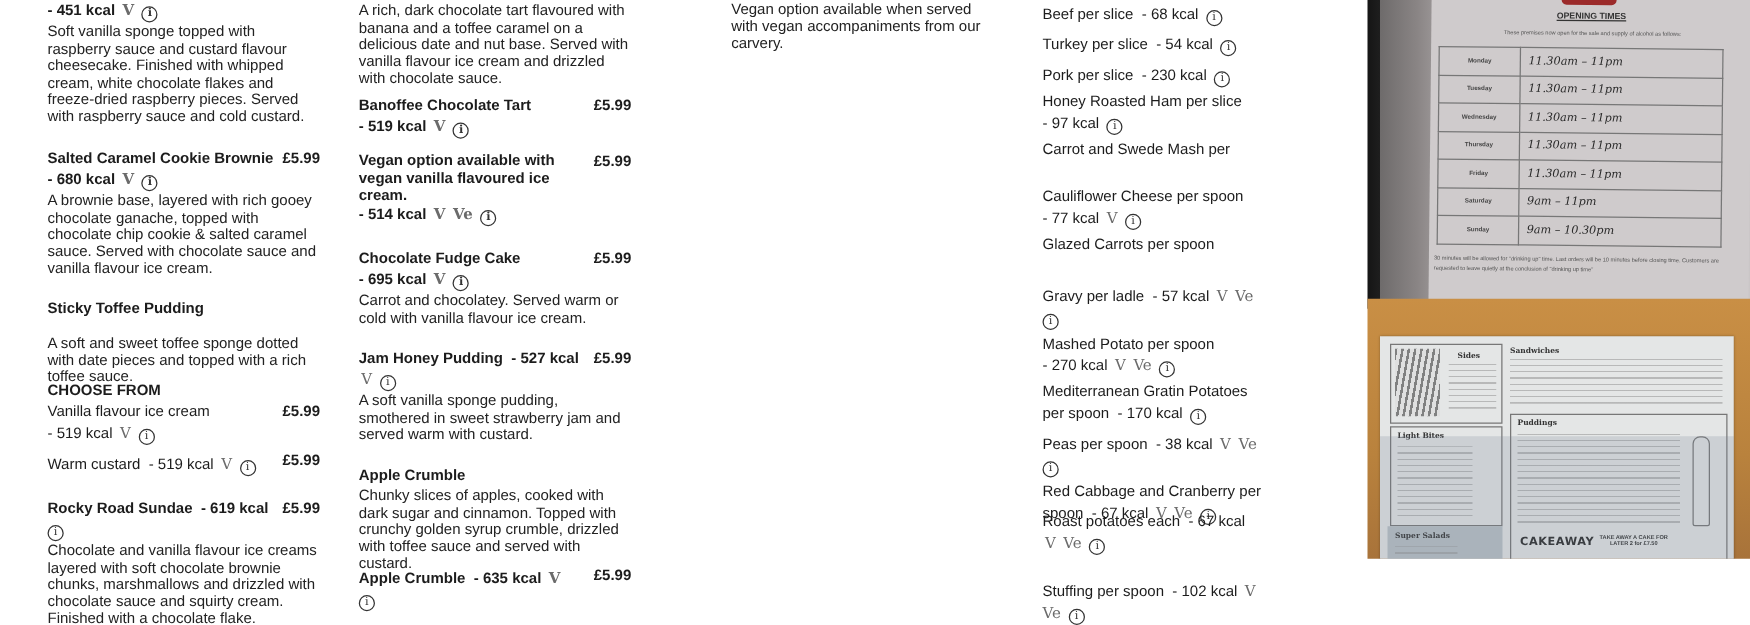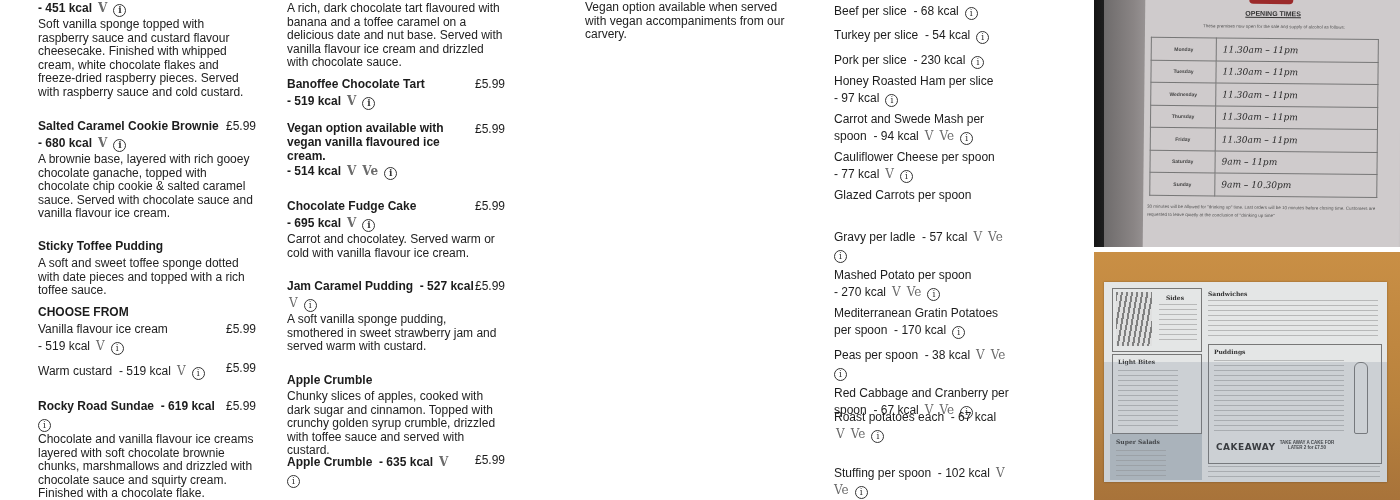--- a/index.html
+++ b/index.html
@@ -9,21 +9,21 @@
     position:relative;
   }
   .col { position:absolute; top:0; }
   .c1 { left:38px; width:218px; }
   .c2 { left:287px; width:218px; }
   .c3 { left:585px; width:220px; }
   .c4 { left:834px; width:175px; }
   .item { position:absolute; left:0; right:0; }
   .name { font-weight:bold; font-size:12px; line-height:17px; }
   .plain { font-size:12px; line-height:17px; }
-  .price { position:absolute; right:0; font-weight:normal; font-size:12px; line-height:17px; }
+  .price { position:absolute; right:0; font-weight:bold; font-size:12px; line-height:17px; }
   .desc { font-size:12px; line-height:13.5px; color:#222; }
   .dg { font-family:"DejaVu Serif", "Liberation Serif", serif; color:#6b6b6b; font-size:12px; margin-left:6px; }
   .info {
     display:inline-block; width:11px; height:11px; border:1px solid #333; border-radius:50%;
     font-size:9px; line-height:11px; text-align:center; margin-left:6px; vertical-align:-1px;
     font-family:"DejaVu Serif", serif; color:#333; cursor:pointer;
   }
   .info.nomargin { margin-left:0; }
   .side { position:absolute; left:0; right:0; font-size:12px; line-height:17px; }
   
@@ -37,21 +37,21 @@
     background:#cfcbcc; transform:rotate(0.6deg);
   }
   .sign-title { position:absolute; left:0; right:0; top:16px; text-align:center; font-size:7px; font-weight:bold; text-decoration:underline; color:#333; }
   .sign-sub { position:absolute; left:12px; right:10px; top:30px; font-size:4.5px; color:#555; text-align:center; }
   .sign-table { position:absolute; left:6px; top:44px; width:228px; border-collapse:collapse; }
   .sign-table td { border:1px solid #777; height:19.5px; font-size:5px; color:#444; }
   .sign-table td.day { width:62px; text-align:center; font-weight:bold; }
   .sign-table td.hrs { font-family:"DejaVu Serif", serif; font-size:9px; color:#2a2a2a; padding-left:6px; font-style:italic; }
   .sign-foot { position:absolute; left:4px; right:8px; top:210px; font-size:4.5px; line-height:8px; color:#555; }
   .photo2 {
-    position:absolute; left:1094px; top:252px; width:306px; height:248px;
+    position:absolute; left:1094px; top:239px; width:306px; height:208px;
     background:linear-gradient(180deg,#c98f45,#b9823d 60%,#a8733a);
     overflow:hidden;
   }
   .mat {
     position:absolute; left:10px; top:30px; width:283px; height:200px; background:#e4e6e6;
     box-shadow:0 0 2px rgba(0,0,0,.3);
   }
   .mat .shadow { position:absolute; left:0; top:80px; width:283px; height:120px; background:rgba(120,130,150,.22); }
   .mat .box { position:absolute; border:1px solid #777; }
   .mat .lbl { position:absolute; font-family:"DejaVu Serif", serif; font-weight:bold; font-size:6px; color:#333; }
@@ -69,21 +69,21 @@
 
   <div class="item" style="top:118px">
     <span class="price">£5.99</span>
     <div class="name">Salted Caramel Cookie Brownie</div>
     <div class="name"><span>- 680 kcal</span><span class="dg">V</span><span class="info">i</span></div>
     <div class="desc" style="margin-top:1px">A brownie base, layered with rich gooey chocolate ganache, topped with chocolate chip cookie &amp; salted caramel sauce. Served with chocolate sauce and vanilla flavour ice cream.</div>
   </div>
 
   <div class="item" style="top:238px">
     <div class="name">Sticky Toffee Pudding</div>
-    <div class="desc" style="margin-top:2px">A soft and sweet toffee sponge dotted with date pieces and topped with a rich toffee sauce.</div>
+    <div class="desc" style="margin-top:13px">A soft and sweet toffee sponge dotted with date pieces and topped with a rich toffee sauce.</div>
   </div>
 
   <div class="item" style="top:304px">
     <div class="name">CHOOSE FROM</div>
   </div>
 
   <div class="item" style="top:321px">
     <span class="price">£5.99</span>
     <div class="plain">Vanilla flavour ice cream</div>
     <div class="plain"><span>- 519 kcal</span><span class="dg">V</span><span class="info">i</span></div>
@@ -121,21 +121,21 @@
 
   <div class="item" style="top:198px">
     <span class="price">£5.99</span>
     <div class="name">Chocolate Fudge Cake</div>
     <div class="name"><span>- 695 kcal</span><span class="dg">V</span><span class="info">i</span></div>
     <div class="desc" style="margin-top:1px">Carrot and chocolatey. Served warm or cold with vanilla flavour ice cream.</div>
   </div>
 
   <div class="item" style="top:278px">
     <span class="price">£5.99</span>
-    <div class="name"><span>Jam Caramel Pudding</span>&nbsp; <span>- 527 kcal</span></div>
+    <div class="name"><span>Jam Honey Pudding</span>&nbsp; <span>- 527 kcal</span></div>
     <div class="plain"><span class="dg" style="margin-left:2px">V</span><span class="info">i</span></div>
     <div class="desc" style="margin-top:1px">A soft vanilla sponge pudding, smothered in sweet strawberry jam and served warm with custard.</div>
   </div>
 
   <div class="item" style="top:372px">
     <div class="name">Apple Crumble</div>
     <div class="desc" style="margin-top:1px">Chunky slices of apples, cooked with dark sugar and cinnamon. Topped with crunchy golden syrup crumble, drizzled with toffee sauce and served with custard.</div>
   </div>
 
   <div class="item" style="top:454px">
@@ -152,21 +152,20 @@
 <div class="col c4">
   <div class="side" style="top:3px"><span>Beef per slice</span>&nbsp; <span>- 68 kcal</span><span class="info">i</span></div>
   <div class="side" style="top:27px"><span>Turkey per slice</span>&nbsp; <span>- 54 kcal</span><span class="info">i</span></div>
   <div class="side" style="top:52px"><span>Pork per slice</span>&nbsp; <span>- 230 kcal</span><span class="info">i</span></div>
   <div class="side" style="top:73px">
       <div>Honey Roasted Ham per slice</div>
       <div><span>- 97 kcal</span><span class="info">i</span></div>
     </div>
   <div class="side" style="top:111px">
       <div>Carrot and Swede Mash per</div>
-      <div>spoon&nbsp; <span>- 94 kcal</span><span class="dg">V</span><span class="dg">Ve</span><span class="info">i</span></div>
     </div>
   <div class="side" style="top:149px">
       <div>Cauliflower Cheese per spoon</div>
       <div><span>- 77 kcal</span><span class="dg">V</span><span class="info">i</span></div>
     </div>
   <div class="side" style="top:187px">
       <div>Glazed Carrots per spoon</div>
     </div>
   <div class="side" style="top:229px">
       <div><span>Gravy per ladle</span>&nbsp; <span>- 57 kcal</span><span class="dg">V</span><span class="dg">Ve</span></div>

